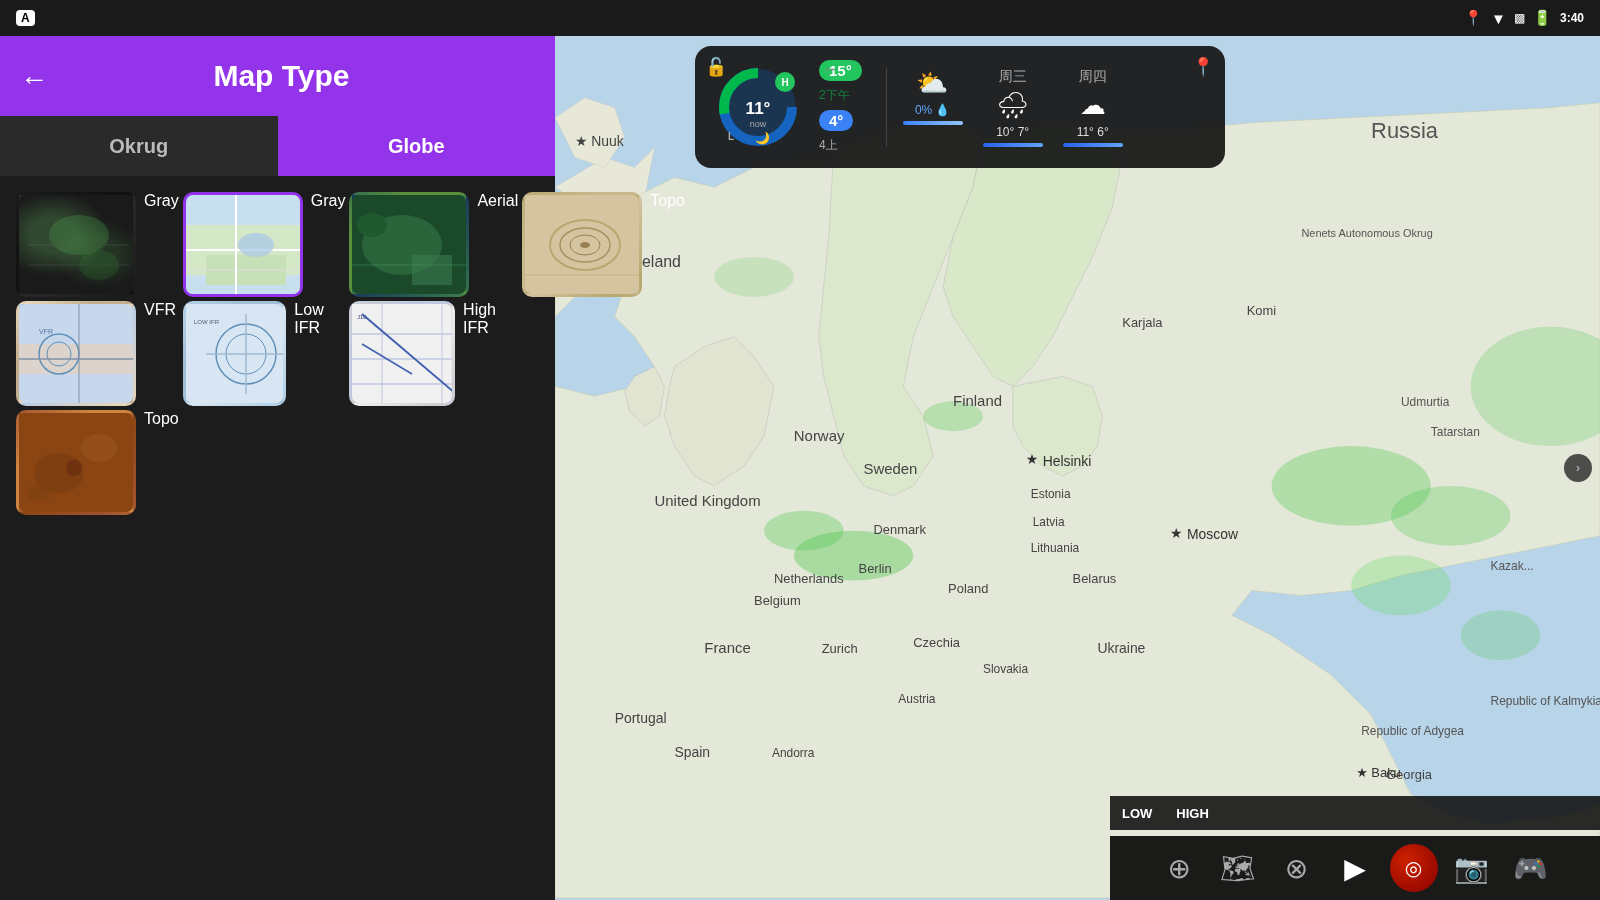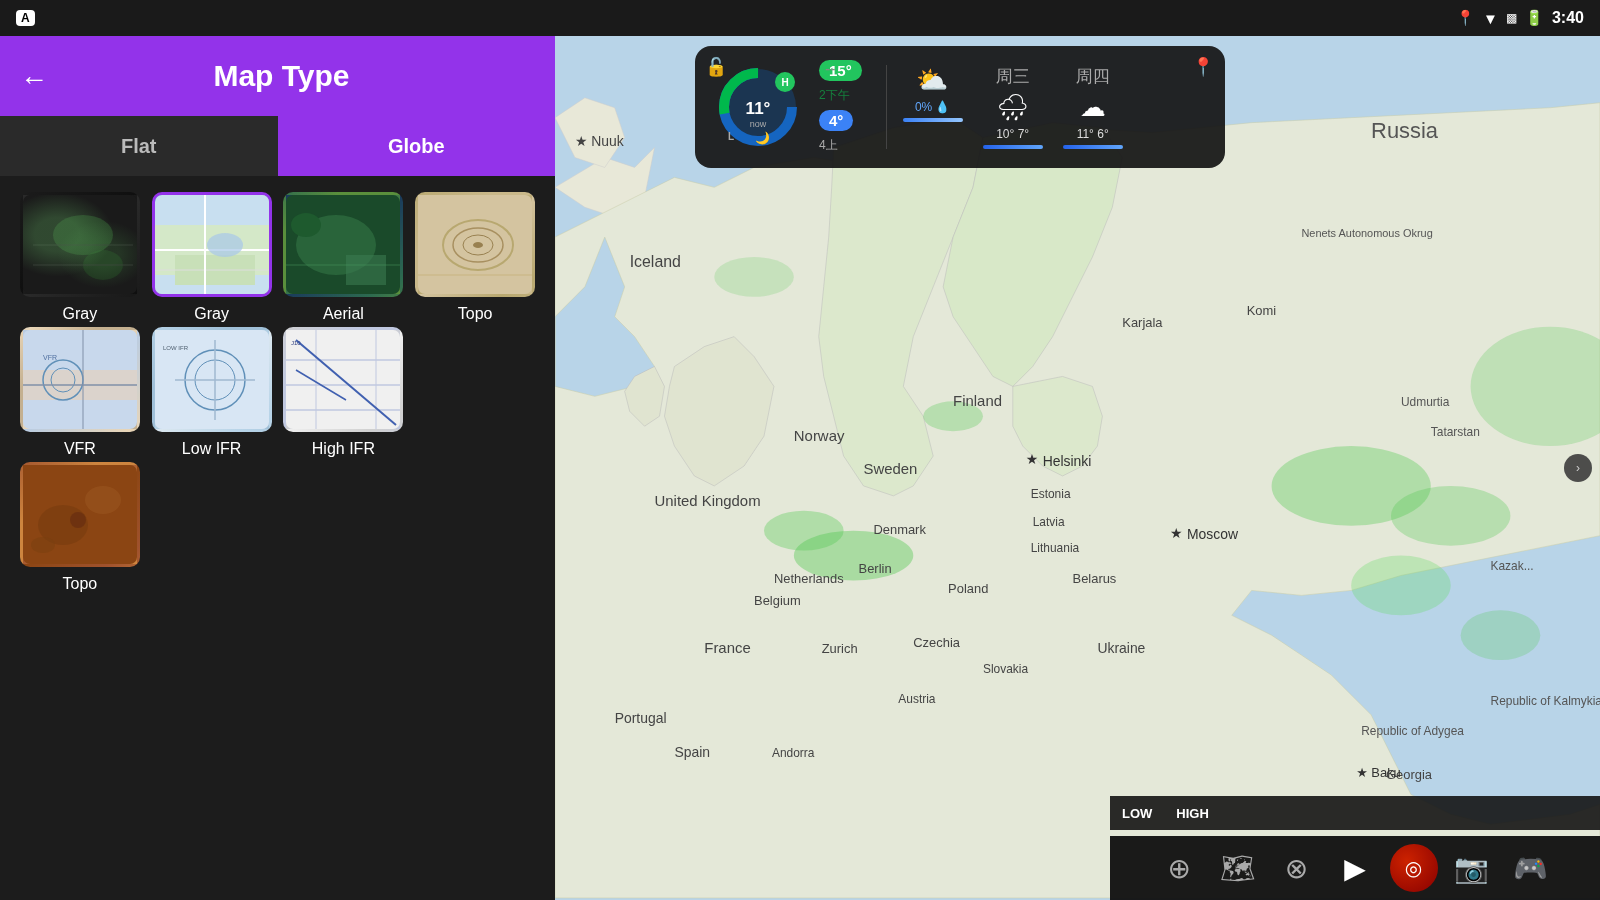--- a/index.html
+++ b/index.html
@@ -92,22 +92,22 @@
       display: grid;
       grid-template-columns: repeat(4, 1fr);
       gap: 4px;
       padding: 16px;
       flex: 1;
       align-content: start;
     }
 
     .map-item {
       display: flex;
-      flex-direction: column;
-      align-items: center;
+      flex-direction: row;
+      align-items: flex-start;
       gap: 8px;
       cursor: pointer;
     }
     .map-thumb {
       width: 120px;
       height: 105px;
       border-radius: 10px;
       overflow: hidden;
       border: 3px solid transparent;
       position: relative;
@@ -198,21 +198,21 @@
       gap: 20px;
       border-left: 1px solid #444;
       padding-left: 16px;
     }
     .forecast-day {
       display: flex;
       flex-direction: column;
       align-items: center;
       gap: 4px;
     }
-    .forecast-label { font-size: 17px; color: #aaa; }
+    .forecast-label { font-size: 14px; color: #aaa; }
     .forecast-icon { font-size: 26px; }
     .forecast-rain { font-size: 12px; color: #60a5fa; }
     .forecast-temps { font-size: 12px; color: #ddd; }
     .forecast-bar {
       width: 60px;
       height: 4px;
       border-radius: 2px;
       background: linear-gradient(to right, #3b82f6, #93c5fd);
     }
 
@@ -290,33 +290,33 @@
 
 <div id="status-bar">
   <div class="status-left">
     <span style="background:#fff;color:#000;border-radius:4px;padding:1px 5px;font-size:12px;font-weight:700;">A</span>
   </div>
   <div class="status-right">
     <span>📍</span>
     <span>▼</span>
     <span style="font-size:12px;">▩</span>
     <span>🔋</span>
-    <span style="font-weight:700;font-size:16px;">3:40</span>
+    <span style="font-weight:700;font-size:12px;">3:40</span>
   </div>
 </div>
 
 <div id="left-panel">
 
   <div id="panel-header">
     <span id="back-btn">←</span>
     <span id="panel-title">Map Type</span>
   </div>
 
   <div id="toggle-row">
-    <div class="toggle-btn inactive">Flat</div>
+    <div class="toggle-btn inactive">Okrug</div>
     <div class="toggle-btn active">Globe</div>
   </div>
 
   <div id="map-grid">
 
     <div class="map-item">
       <div class="map-thumb thumb-gray">
         <svg width="100%" height="100%">
           <rect width="100%" height="100%" fill="#1a1a1a"></rect>
           <ellipse cx="60" cy="40" rx="30" ry="20" fill="rgba(60,120,60,0.4)"></ellipse>

